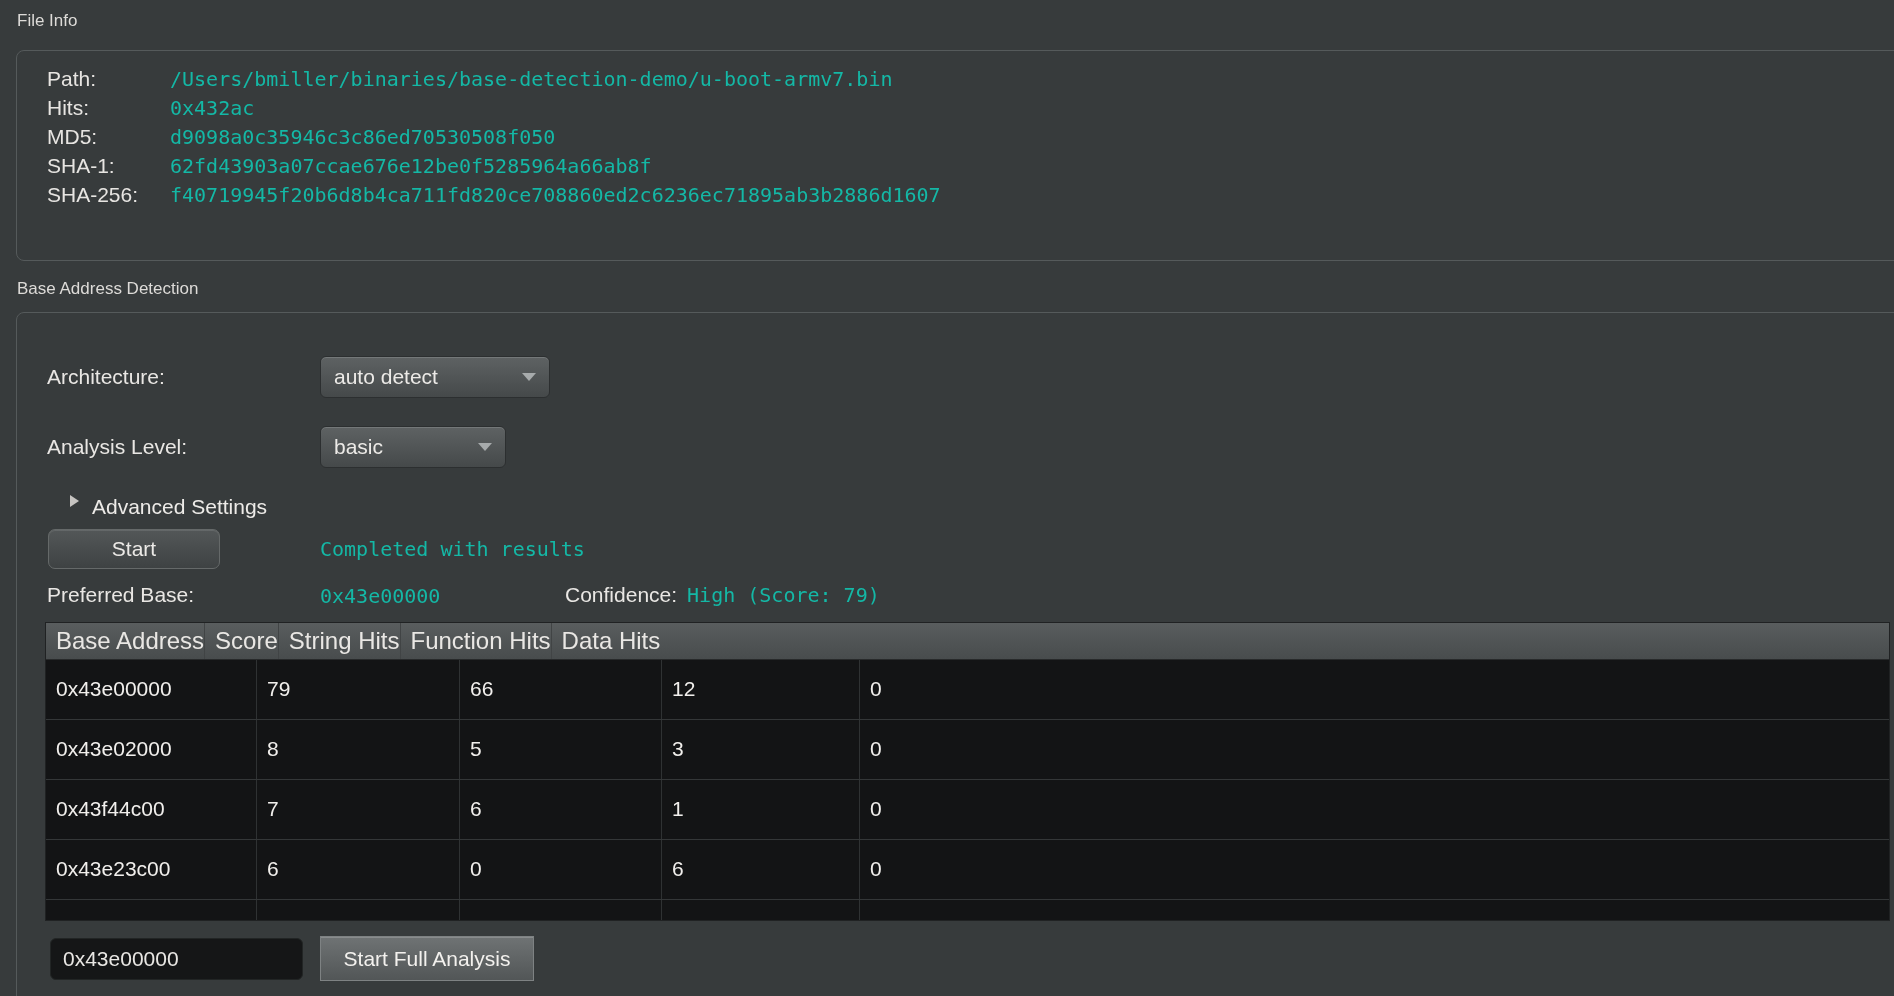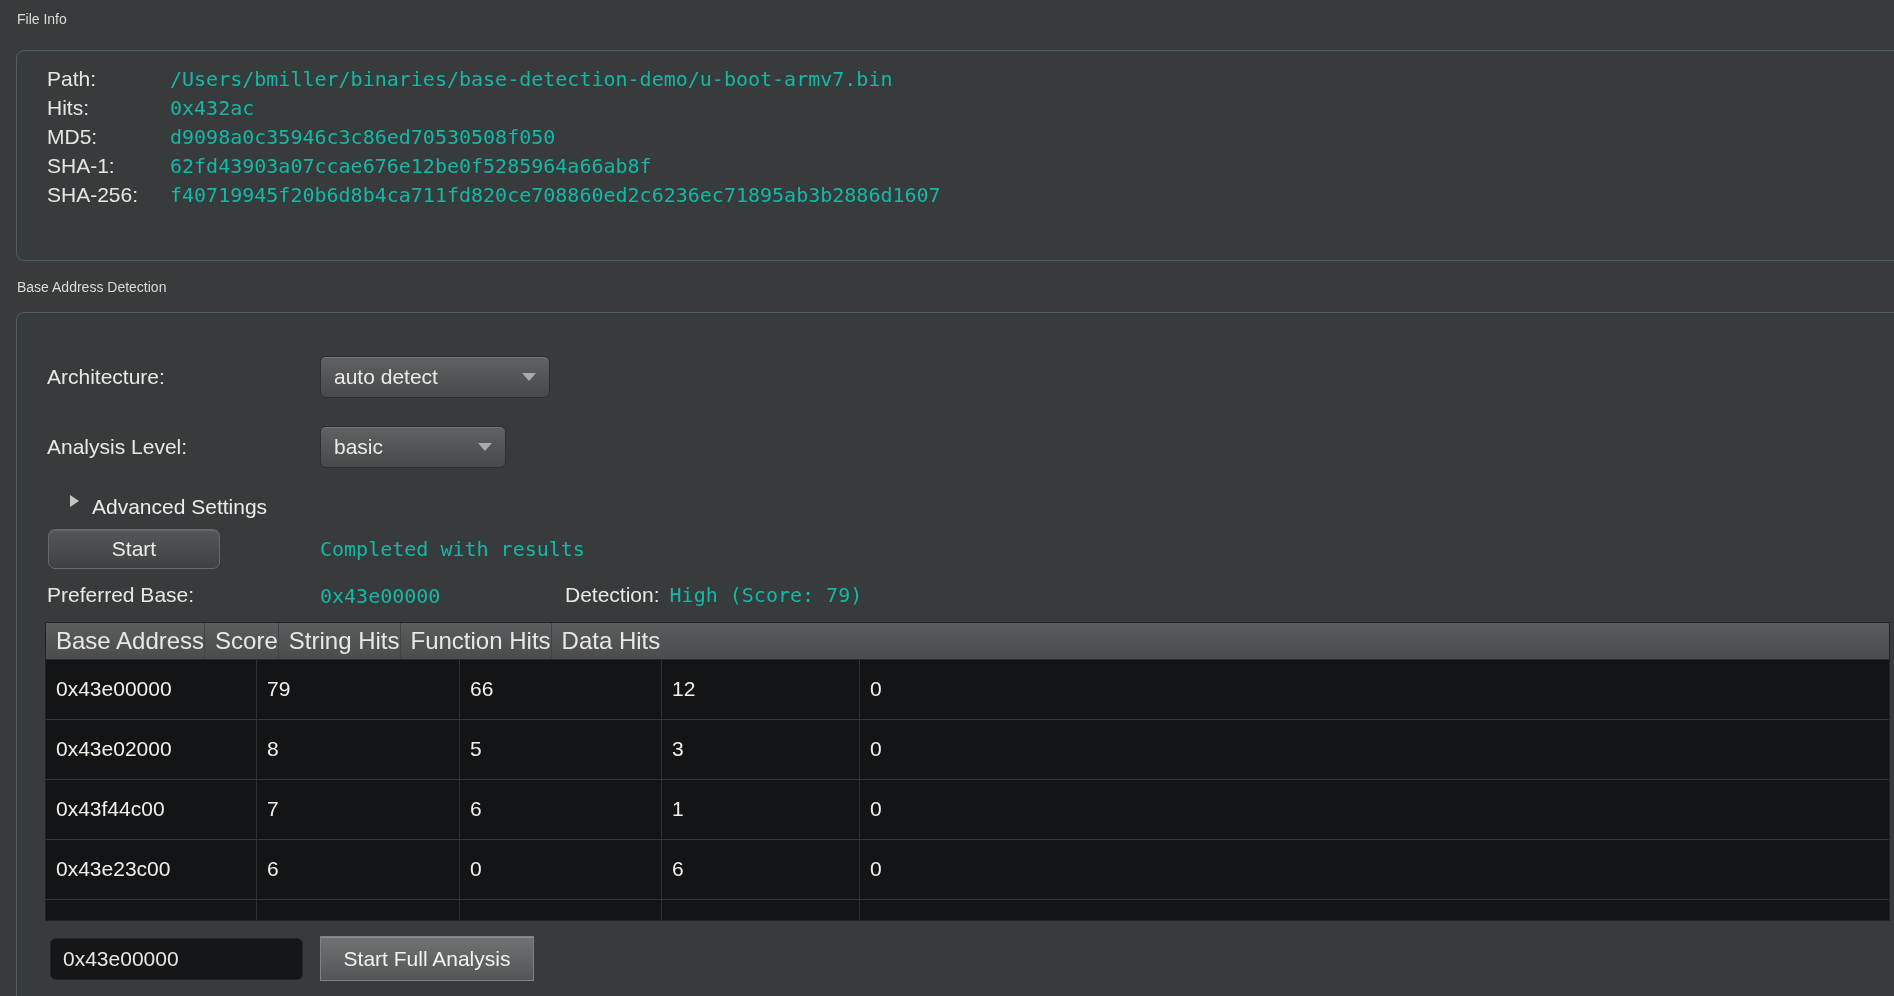--- a/index.html
+++ b/index.html
@@ -7,21 +7,21 @@
     width:1894px;height:996px;overflow:hidden;position:relative;
     background:#373b3c;
     font-family:"Liberation Sans", sans-serif;
     color:#e8e6e3;
   }
   .mono{font-family:"DejaVu Sans Mono", monospace;}
   .blue{color:#14b8a6;}
 
   .section-title{
     position:absolute;left:17px;
-    font-size:14px;color:#dddbd8;
+    font-size:17px;color:#dddbd8;
   }
   #file-info-title{top:11px;}
   #bad-title{top:279px;}
 
   .panel{
     position:absolute;left:16px;width:1910px;box-sizing:border-box;
     border:1px solid #555a5b;border-radius:8px;
     background:#373b3c;
   }
   #file-info-panel{top:50px;height:211px;padding:13px 0 0 30px;}
@@ -187,21 +187,21 @@
     <span id="advanced-label">Advanced Settings</span>
   </div>
 
   <button id="start-btn">Start</button>
   <span id="status-text" class="mono blue">Completed with results</span>
 
   <div id="pref-row">
     <span id="pref-label">Preferred Base:</span>
     <span id="pref-value" class="mono blue">0x43e00000</span>
     <span id="conf-group">
-      <span id="conf-label">Detection:</span>
+      <span id="conf-label">Confidence:</span>
       <span id="conf-value" class="mono blue">High (Score: 79)</span>
     </span>
   </div>
 
   <div id="results-table">
     <div class="tbl-header">
 
         <div class="th">Base Address</div>
 
         <div class="th">Score</div>

